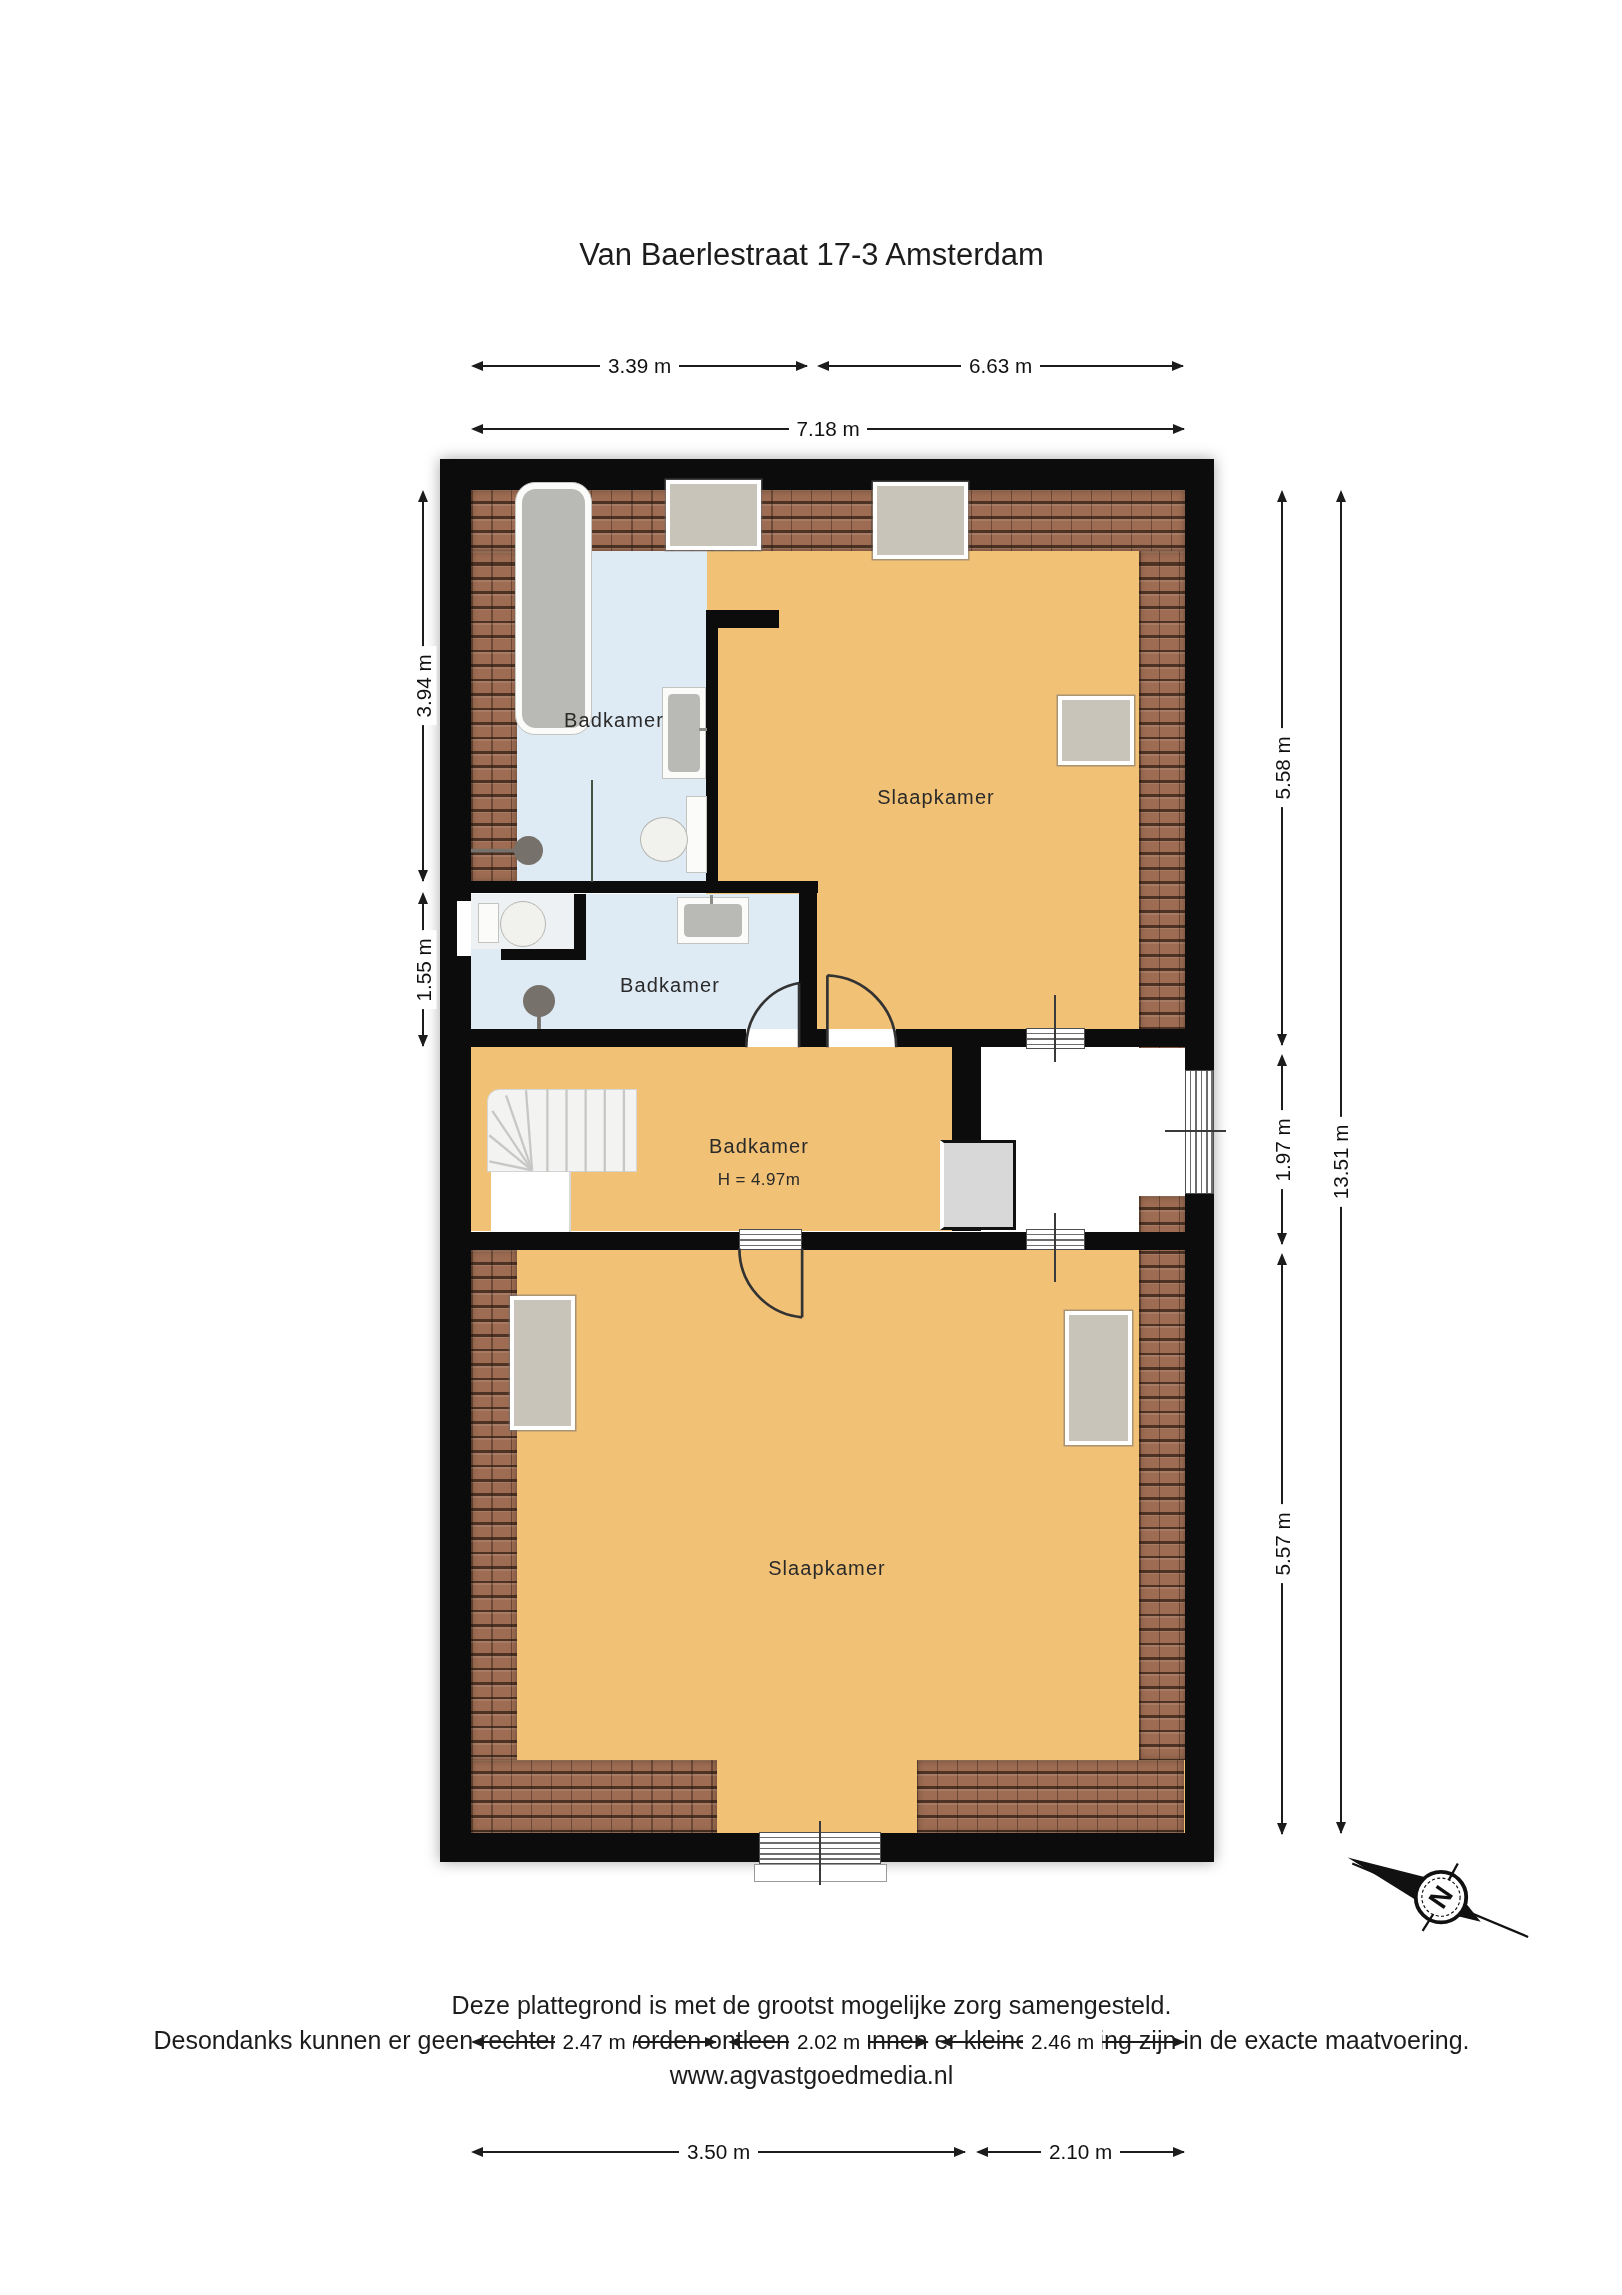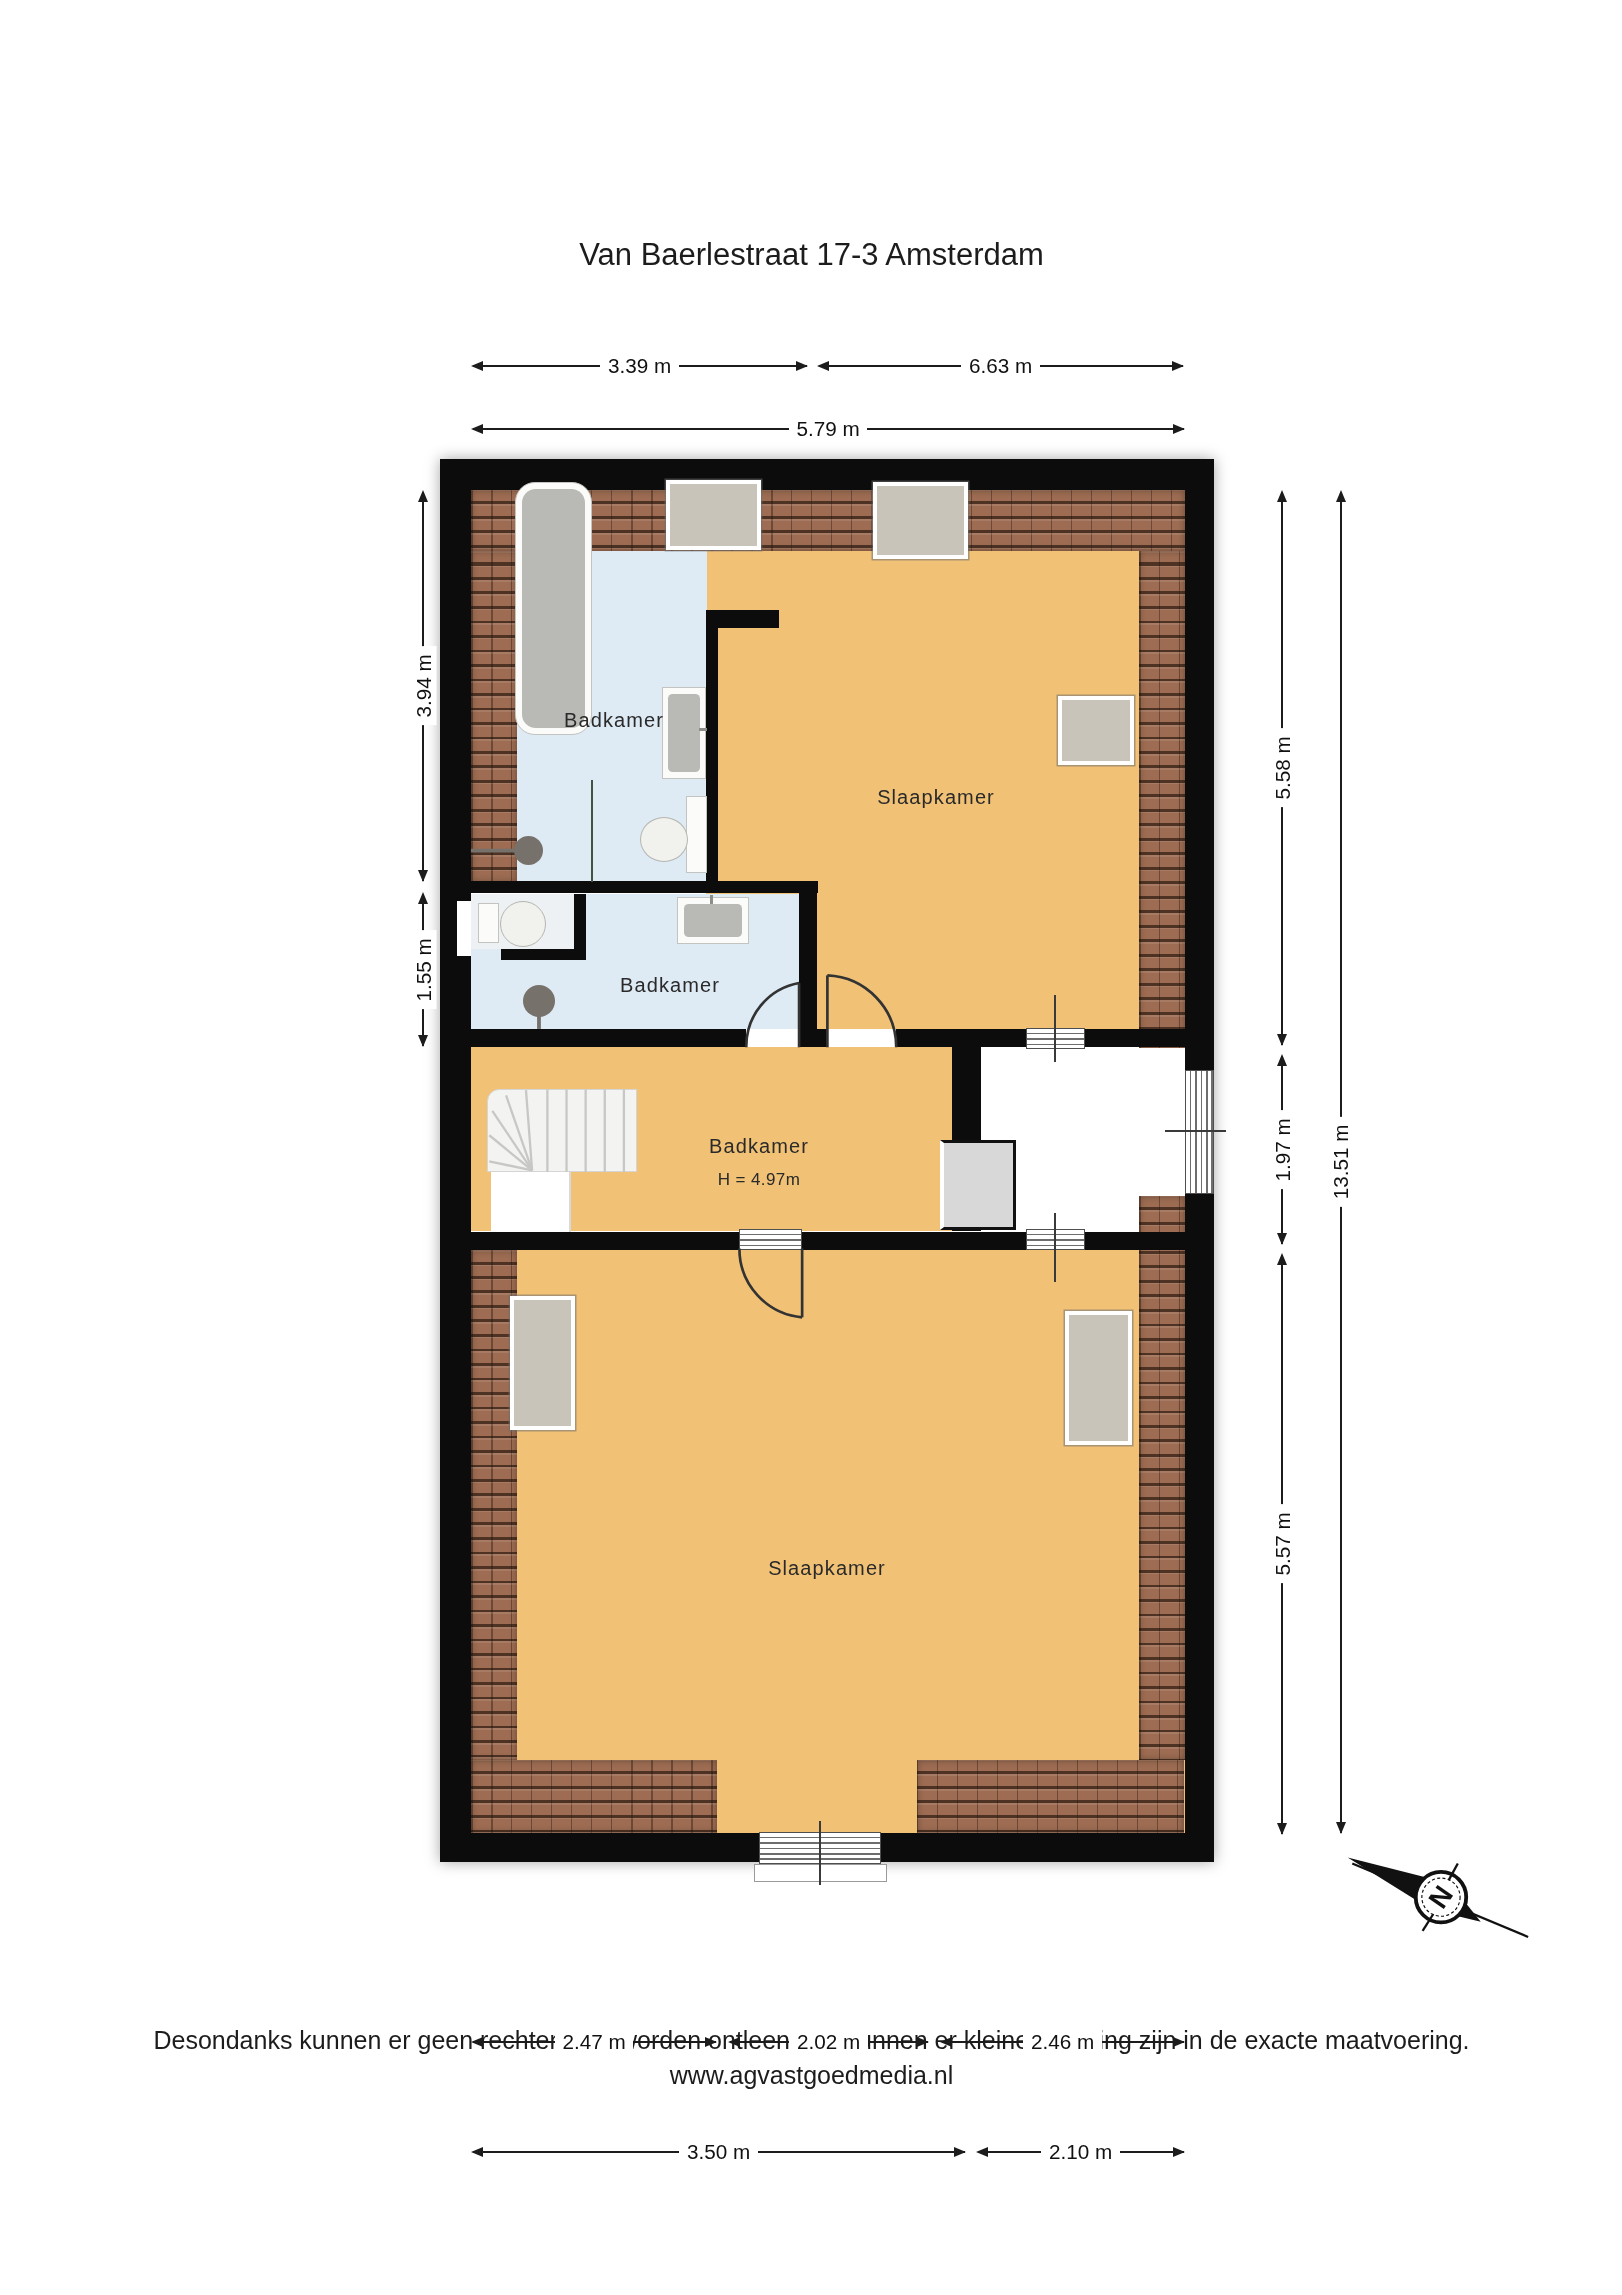--- a/index.html
+++ b/index.html
@@ -62,21 +62,21 @@
   <div class="dimh" style="left:471px;top:356px;width:337px">
     <span class="dline"></span>
     <span class="dlabel">3.39 m</span>
   </div>
   <div class="dimh" style="left:817px;top:356px;width:367px">
     <span class="dline"></span>
     <span class="dlabel">6.63 m</span>
   </div>
   <div class="dimh" style="left:471px;top:419px;width:714px">
     <span class="dline"></span>
-    <span class="dlabel">5.79 m</span>
+    <span class="dlabel">7.18 m</span>
   </div>
 
   <div class="dimv" style="left:413px;top:490px;height:392px">
     <span class="dline"></span>
     <span class="dlabel">3.94 m</span>
   </div>
   <div class="dimv" style="left:413px;top:892px;height:155px">
     <span class="dline"></span>
     <span class="dlabel">1.55 m</span>
   </div>
@@ -239,17 +239,18 @@
     <line x1="12" y1="36" x2="242" y2="132" stroke="#111" stroke-width="3"></line>
     <polygon points="6,28 140,62 112,94" fill="#111"></polygon>
     <polygon points="140,62 180,112 122,98" fill="#111"></polygon>
     <circle cx="128" cy="80" r="33" fill="#fff" stroke="#111" stroke-width="5"></circle>
     <circle cx="128" cy="80" r="25" fill="none" stroke="#111" stroke-width="1.5" stroke-dasharray="4 3"></circle>
     <line x1="150" y1="36" x2="138" y2="58" stroke="#111" stroke-width="3"></line>
     <line x1="118" y1="102" x2="104" y2="124" stroke="#111" stroke-width="3"></line>
     <text x="128" y="92" text-anchor="middle" font-size="36" font-weight="bold" fill="#111" font-family="Liberation Sans, sans-serif" transform="rotate(-55 128 80)">N</text>
   </svg>
 
+  <div class="footer-line" style="top:1991px">Deze plattegrond is met de grootst mogelijke zorg samengesteld.</div>
   <div class="footer-line" style="top:2026px">Desondanks kunnen er geen rechten aan worden ontleend en kunnen er kleine afwijking zijn in de exacte maatvoering.</div>
   <div class="footer-line" style="top:2061px">www.agvastgoedmedia.nl</div>
 
 </div>
 
 
 </body></html>

